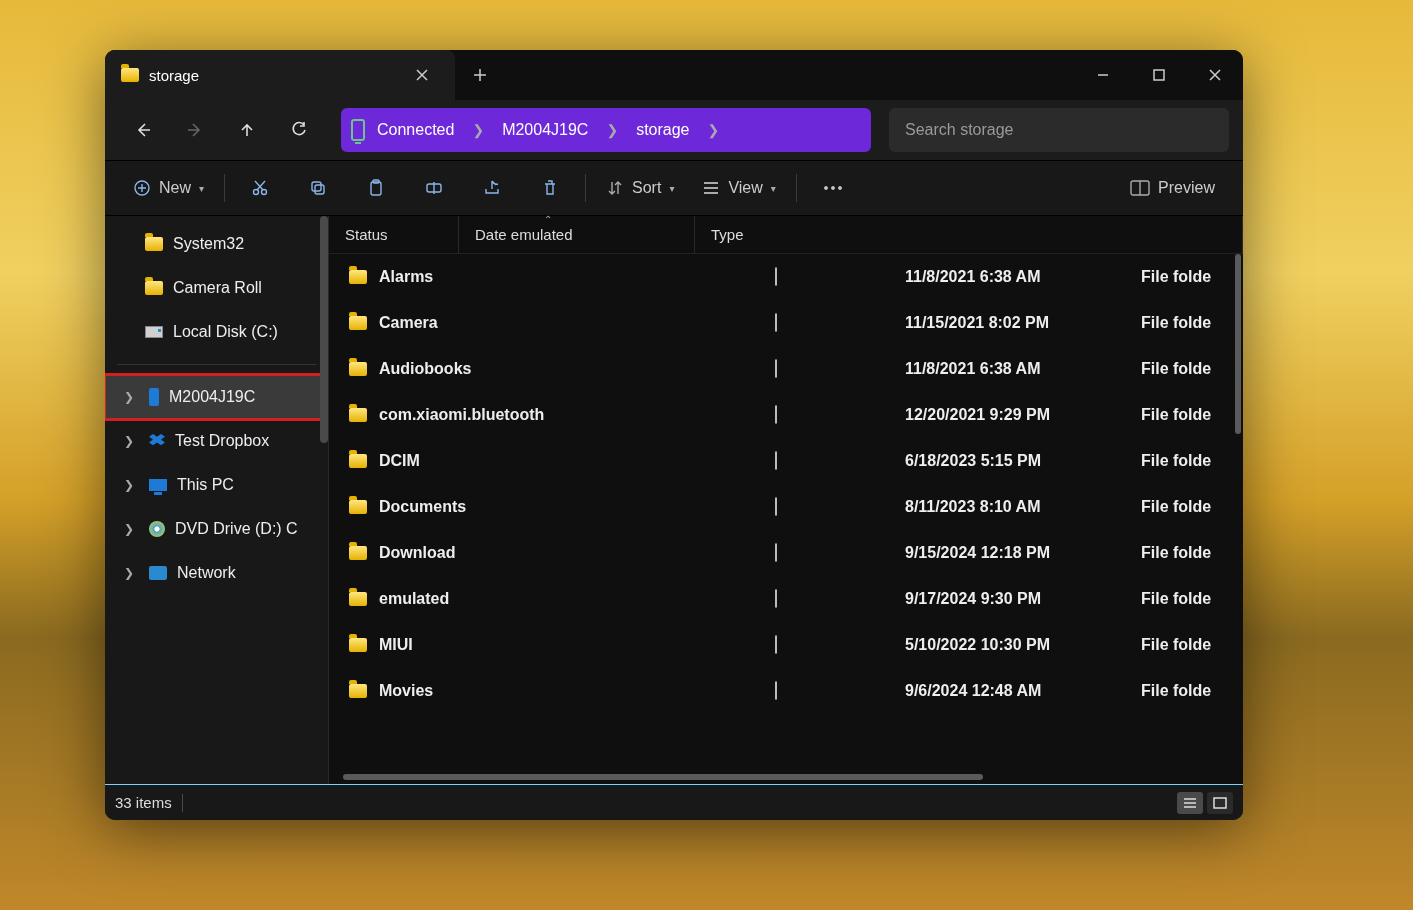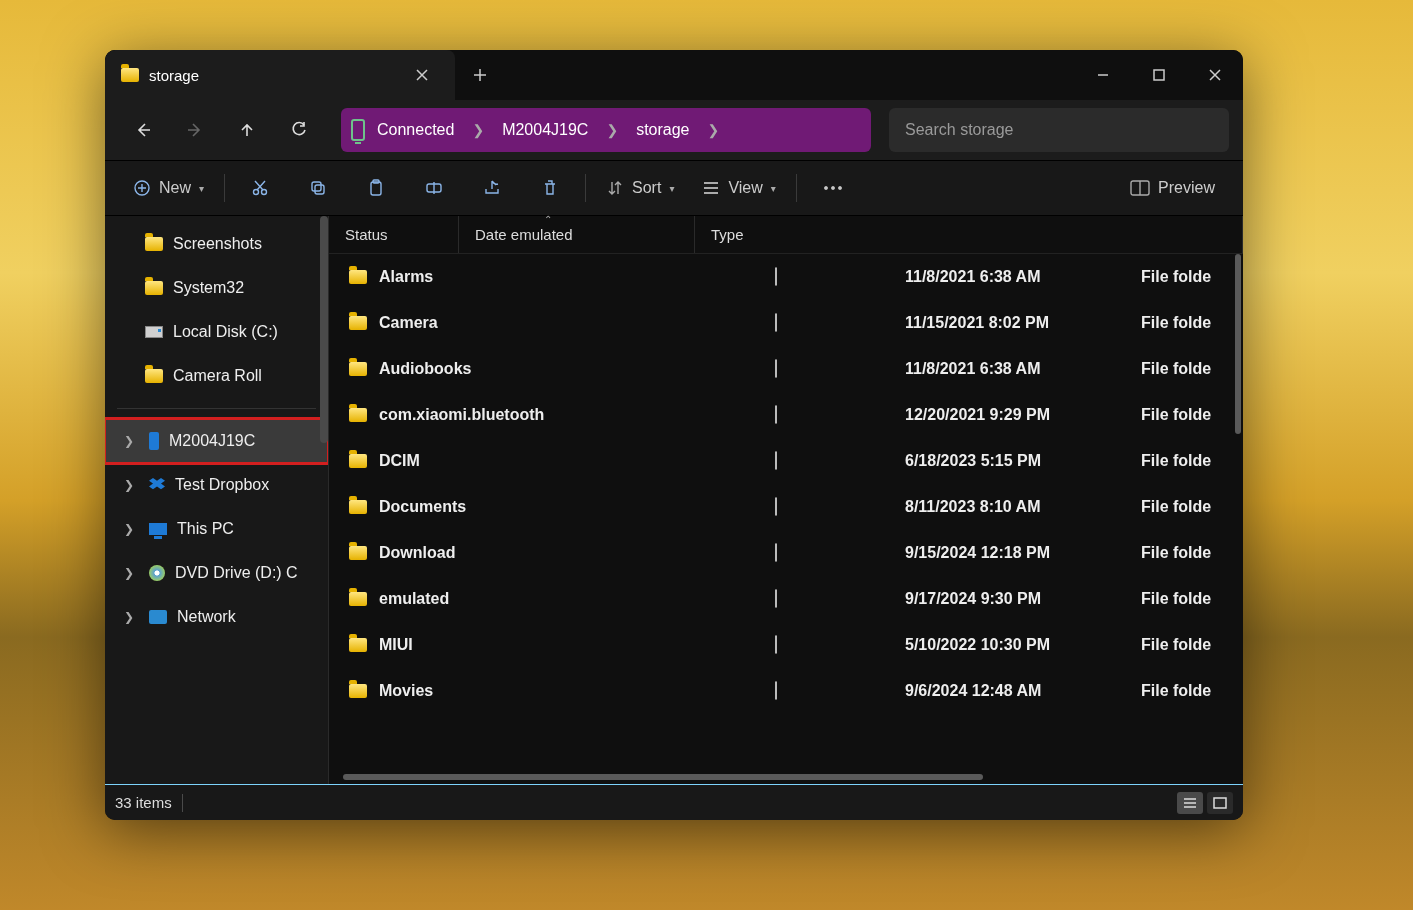--- a/index.html
+++ b/index.html
@@ -74,21 +74,21 @@
     width:48px; height:40px;
     display:flex; align-items:center; justify-content:center;
     color:#ccc;
   }
   .nav-btn.dim { color:#666; }
   .breadcrumbs {
     margin-left: 14px;
     flex: 0 0 auto;
     width: 530px;
     height: 44px;
-    background: #701a75;
+    background: #6d28d9;
     border-radius:6px;
     display:flex;
     align-items:center;
     padding: 4px 10px;
     gap: 6px;
   }
   .crumb { display:flex; align-items:center; gap:8px; color:#fff; font-size:16px; padding:0 6px; }
   .crumb-sep { color:#aaa; font-size:14px; padding:0 6px; }
   .device-icon {
     width:14px; height:22px; border:2px solid #6ec28b; border-radius:3px; position:relative;
@@ -398,33 +398,29 @@
         </svg>
       <span>Preview</span>
     </div>
   </div>
 
   <div class="body">
 
     <div class="sidebar">
       <div class="side-item">
         <span class="folder-icon"></span>
-        <span>Screenshots</span>
+        <span>System32</span>
       </div>
       <div class="side-item">
         <span class="folder-icon"></span>
-        <span>System32</span>
+        <span>Camera Roll</span>
       </div>
       <div class="side-item">
         <span class="disk-icon"></span>
         <span>Local Disk (C:)</span>
-      </div>
-      <div class="side-item">
-        <span class="folder-icon"></span>
-        <span>Camera Roll</span>
       </div>
 
       <div class="side-sep"></div>
 
       <div class="side-item with-expand selected">
         <span class="expander">❯</span>
         <span class="phone-icon"></span>
         <span>M2004J19C</span>
       </div>
       <div class="side-item with-expand">

